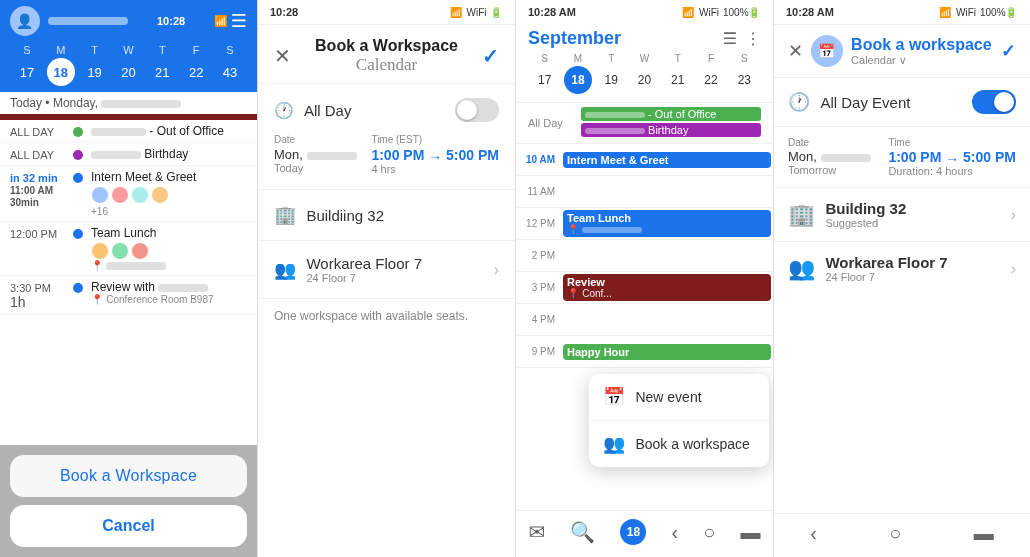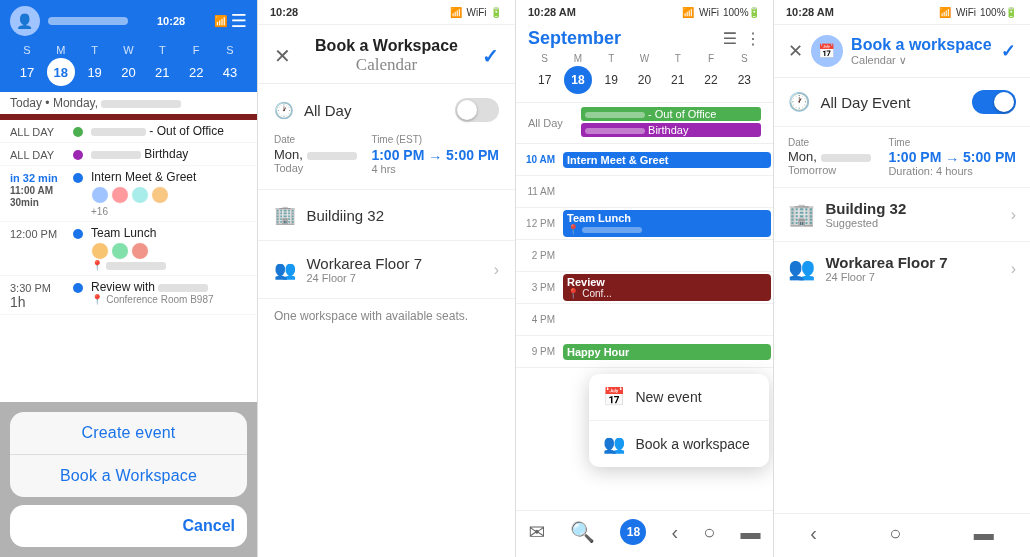--- a/index.html
+++ b/index.html
@@ -107,21 +107,21 @@
       text-align: center; font-size: 16px; color: #1a73e8;
       background: transparent; border: none; cursor: pointer;
       font-weight: 500; letter-spacing: 0.2px;
     }
     .p1-modal-btn:not(:last-child) { border-bottom: 1px solid #ddd; }
     .p1-modal-cancel {
       background: #fff; border-radius: 14px; margin-top: 8px;
     }
     .p1-modal-cancel-btn {
       display: block; width: 100%; padding: 12px;
-      text-align: right; font-size: 16px; color: #1a73e8;
+      text-align: center; font-size: 16px; color: #1a73e8;
       background: transparent; border: none; cursor: pointer; font-weight: 600;
     }
 
     
     .panel-2 {
       width: 258px; height: 557px;
       background: #fff; border-right: 1px solid #ddd;
     }
     .p2-header {
       padding: 12px 16px 8px;
@@ -457,21 +457,20 @@
       <span class="p1-event-dot" style="background:#1a73e8;"></span>
       <div class="p1-event-content">
         <div class="p1-event-title">Review with <span class="blurred-text-dark" style="width:50px;"></span></div>
         <div class="p1-event-sub">📍 Conference Room B987</div>
       </div>
     </div>
   </div>
 
   <div class="p1-modal">
     <div class="p1-modal-inner">
-      <button class="p1-modal-btn">Create event</button>
       <button class="p1-modal-btn">Book a Workspace</button>
     </div>
     <div class="p1-modal-cancel">
       <button class="p1-modal-cancel-btn">Cancel</button>
     </div>
   </div>
 </div>
 
 <div class="panel panel-2">
 

